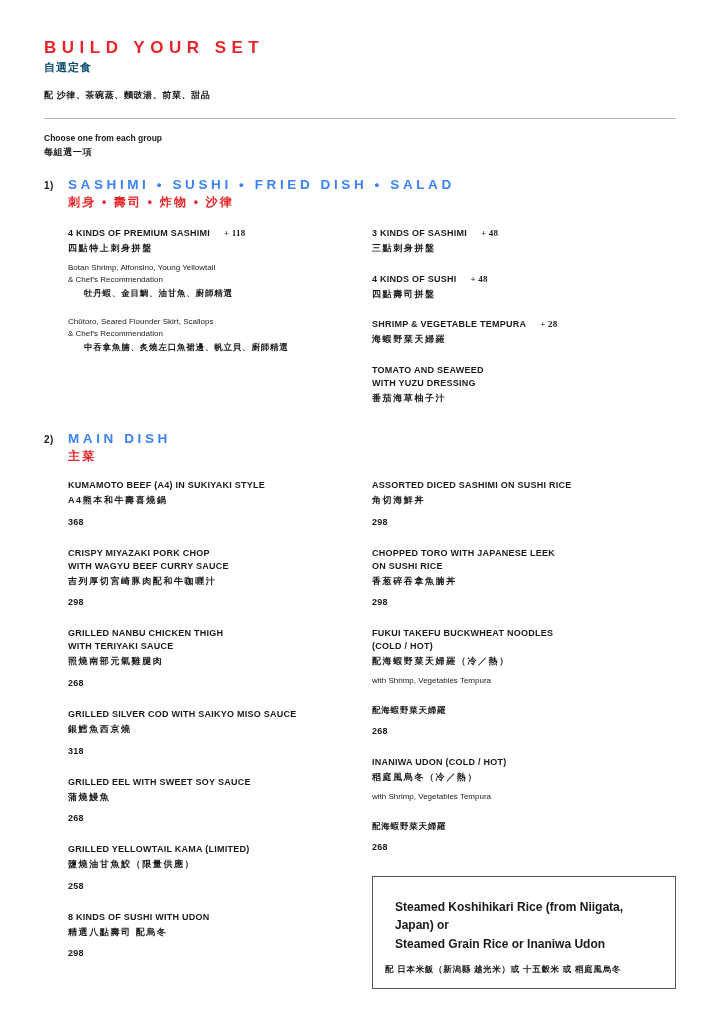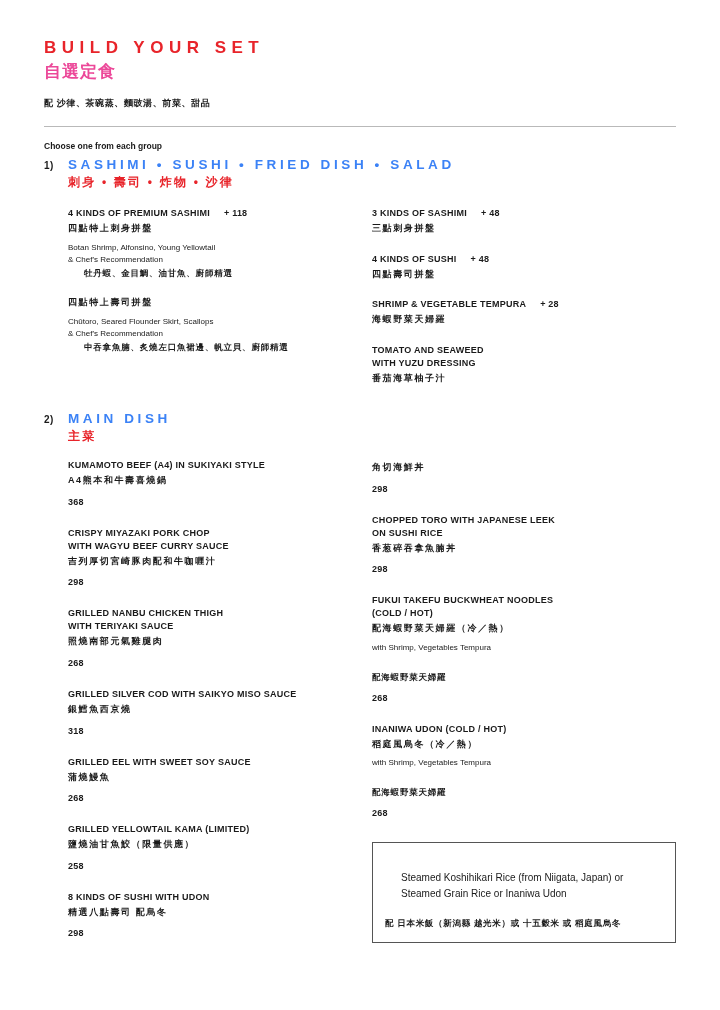--- a/index.html
+++ b/index.html
@@ -24,22 +24,22 @@
 
   
   .hdr-title {
     color: #e8242a;
     font-size: 17px;
     font-weight: bold;
     letter-spacing: 5.5px;
     margin: 8px 0 2px 0;
   }
   .hdr-title-cn {
-    color: #ec4899;
-    font-size: 17px;
+    color: #0c4a6e;
+    font-size: 11px;
     font-weight: bold;
     letter-spacing: 1px;
     margin: 0 0 14px 0;
   }
   .hdr-sub-en {
     font-size: 8.5px;
     font-weight: bold;
     letter-spacing: 0.1px;
     margin: 0 0 3px 0;
   }
@@ -115,20 +115,21 @@
     font-size: 9px;
     font-weight: bold;
     letter-spacing: 0.25px;
     line-height: 1.45;
     margin: 0;
   }
   .item-en .price-inline {
     font-weight: bold;
     margin-left: 14px;
     letter-spacing: 0.2px;
+    font-family: Liberation Serif, serif;
   }
   .item-cn {
     font-size: 9px;
     font-weight: bold;
     letter-spacing: 1.6px;
     line-height: 1.5;
     margin: 2px 0 0 0;
   }
   .item-desc-en {
     font-size: 8px;
@@ -165,43 +166,45 @@
   .main-cols { margin-top: 14px; }
   .main-cols .item { margin-bottom: 20px; }
 
   
   .rice-box {
     border: 1px solid #555;
     padding: 11px 12px 12px 12px;
     margin-top: 24px;
   }
   .rice-en {
-    font-size: 10px;
+    font-size: 12px;
     line-height: 1.55;
-    margin: 16px;
+    margin: 10px;
+    font-weight: bold;
   }
   .rice-cn {
     font-size: 8.5px;
     font-weight: bold;
     letter-spacing: 0.7px;
     line-height: 1.5;
     margin: 4px 0 0 0;
   }
 </style>
 </head>
 <body>
 
 <div class="page">
 
   <div>
     <div class="hdr-title">BUILD YOUR SET</div>
     <div class="hdr-title-cn">自選定食</div>
     <div class="hdr-sub-cn">配 沙律、茶碗蒸、麵豉湯、前菜、甜品</div>
     <div class="rule"></div>
     <div class="choose-en">Choose one from each group</div>
+    <div class="choose-cn">每組選一項</div>
   </div>
 
   <div class="sec-head sec1">
     <div class="sec-num">1)</div>
     <div class="sec-titles">
       <div class="sec-title-en">SASHIMI • SUSHI • FRIED DISH • SALAD</div>
       <div class="sec-title-cn">刺身 • 壽司 • 炸物 • 沙律</div>
     </div>
   </div>
 
@@ -211,21 +214,20 @@
       <div class="item">
         <p class="item-en">
           <span>4 KINDS OF PREMIUM SASHIMI</span><span class="price-inline">+ 118</span>
         </p>
         <p class="item-cn">四點特上刺身拼盤</p>
         <p class="item-desc-en">Botan Shrimp, Alfonsino, Young Yellowtail<br>&amp; Chef's Recommendation</p>
         <p class="item-desc-cn">牡丹蝦、金目鯛、油甘魚、廚師精選</p>
       </div>
 
       <div class="item">
-        <p class="item-cn">四點特上壽司拼盤</p>
         <p class="item-desc-en">Chūtoro, Seared Flounder Skirt, Scallops<br>&amp; Chef's Recommendation</p>
         <p class="item-desc-cn">中吞拿魚腩、炙燒左口魚裙邊、帆立貝、廚師精選</p>
       </div>
 
     </div>
 
     <div class="col right">
 
       <div class="item">
         <p class="item-en">
@@ -310,20 +312,21 @@
         <p class="item-en">8 KINDS OF SUSHI WITH UDON</p>
         <p class="item-cn">精選八點壽司 配烏冬</p>
         <p class="item-price">298</p>
       </div>
 
     </div>
 
     <div class="col right">
 
       <div class="item">
+        <p class="item-en">ASSORTED DICED SASHIMI ON SUSHI RICE</p>
         <p class="item-cn">角切海鮮丼</p>
         <p class="item-price">298</p>
       </div>
 
       <div class="item">
         <p class="item-en">CHOPPED TORO WITH JAPANESE LEEK<br>ON SUSHI RICE</p>
         <p class="item-cn">香葱碎吞拿魚腩丼</p>
         <p class="item-price">298</p>
       </div>
 

